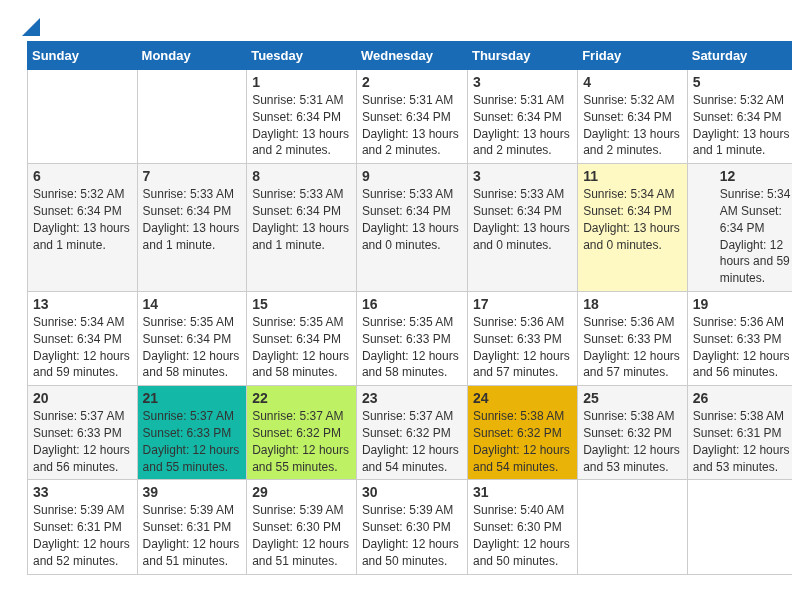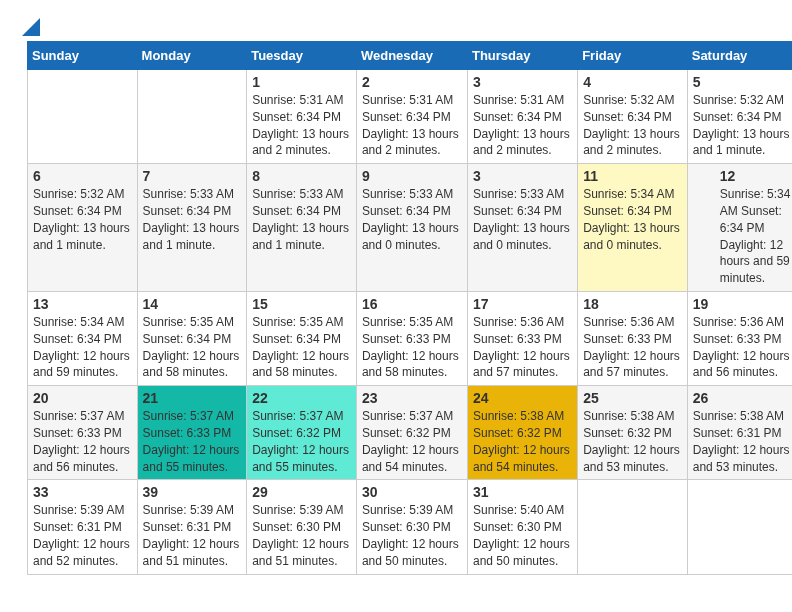--- a/index.html
+++ b/index.html
@@ -245,21 +245,21 @@
           <div class="day-info">Sunrise: 5:37 AM
 Sunset: 6:33 PM
 Daylight: 12 hours and 56 minutes.</div>
         </td>
         <td style="background: #14b8a6;">
           <span class="day-num">21</span>
           <div class="day-info">Sunrise: 5:37 AM
 Sunset: 6:33 PM
 Daylight: 12 hours and 55 minutes.</div>
         </td>
-        <td style="background: #5eead4;">
+        <td style="background: #bef264;">
           <span class="day-num">22</span>
           <div class="day-info">Sunrise: 5:37 AM
 Sunset: 6:32 PM
 Daylight: 12 hours and 55 minutes.</div>
         </td>
         <td style="background: rgb(245, 245, 245);">
           <span class="day-num">23</span>
           <div class="day-info">Sunrise: 5:37 AM
 Sunset: 6:32 PM
 Daylight: 12 hours and 54 minutes.</div>

